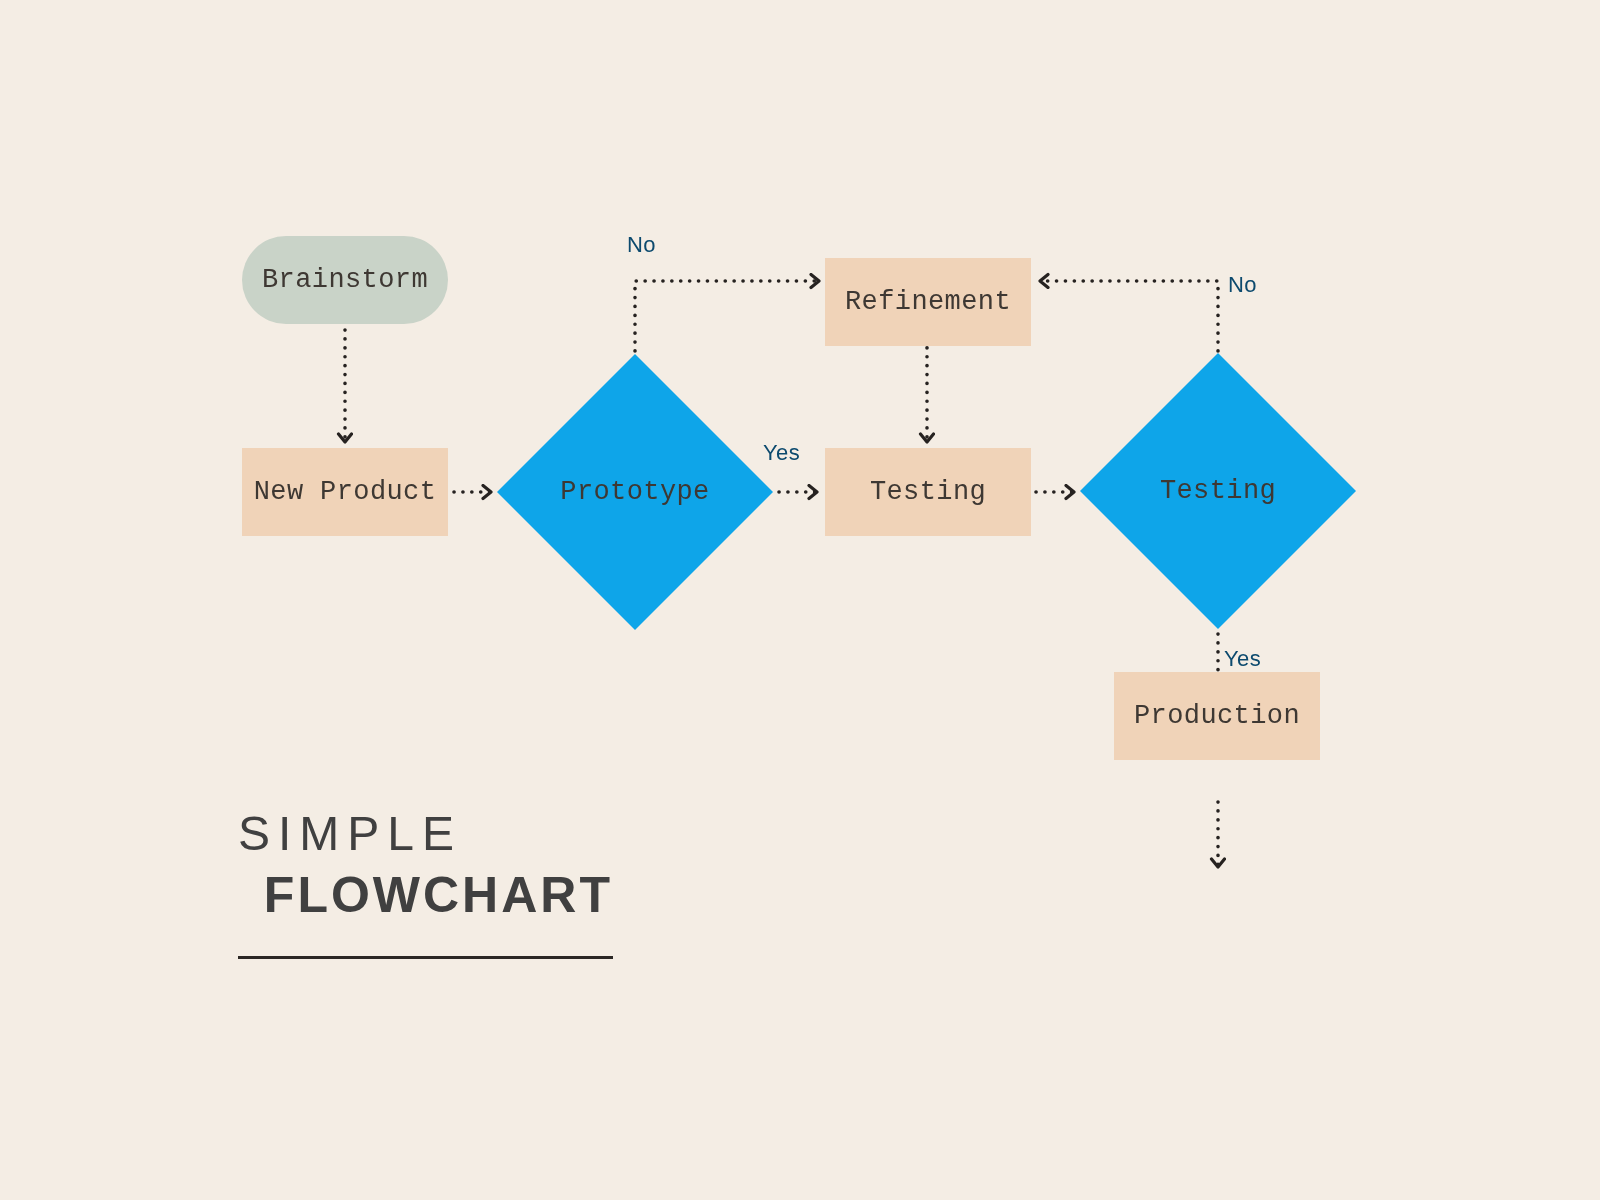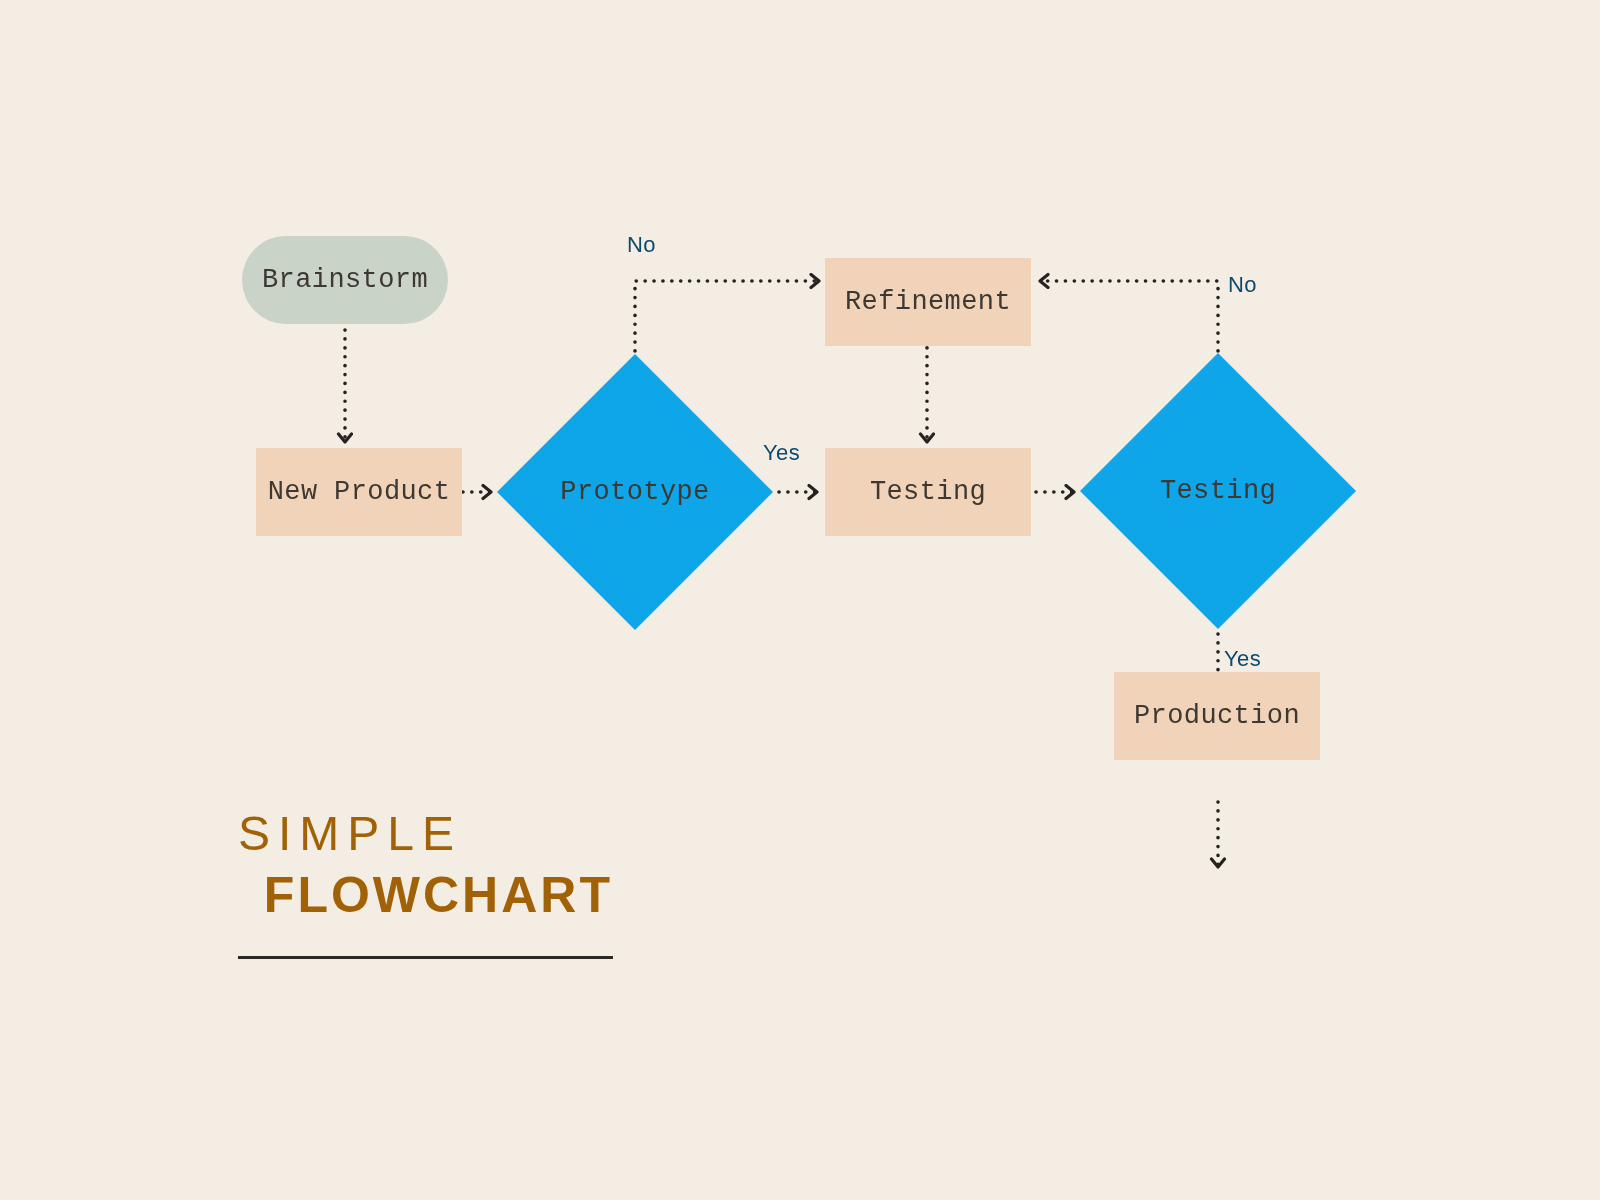--- a/index.html
+++ b/index.html
@@ -31,21 +31,21 @@
   .process{
     width:206px;height:88px;
     background:#f0d3b8;
   }
   .decision{
     width:276px;height:276px;
     background:#0ea5e9;
     clip-path:polygon(50% 0, 100% 50%, 50% 100%, 0 50%);
   }
   #node-brainstorm { left:242px; top:236px; }
-  #node-new-product{ left:256px; top:448px; }
+  #node-new-product{ left:242px; top:448px; }
   #node-prototype  { left:497px; top:354px; }
   #node-refinement { left:825px; top:236px;margin-top:22px; }
   #node-design     { left:825px; top:448px; }
   #node-testing    { left:1080px;top:353px; }
   #node-production { left:1114px;top:672px; }
   #node-launch     { left:1115px;top:874px; }
 
   #edges{position:absolute;left:0;top:0;width:1600px;height:1200px;}
 
   .edge-label{
@@ -55,21 +55,21 @@
     letter-spacing:.4px;
   }
   #label-prototype-no { left:627px; top:232px; }
   #label-prototype-yes{ left:763px; top:440px; }
   #label-testing-no   { left:1228px;top:272px; }
   #label-testing-yes  { left:1224px;top:646px; }
 
   .title-block{
     position:absolute;
     left:238px; top:804px;
-    color:#a16207;
+    color:#404040;
   }
   .title-line1{
     font-size:48px;
     font-weight:400;
     letter-spacing:8px;
     line-height:60px;
   }
   .title-line2{
     font-size:50px;
     font-weight:700;

